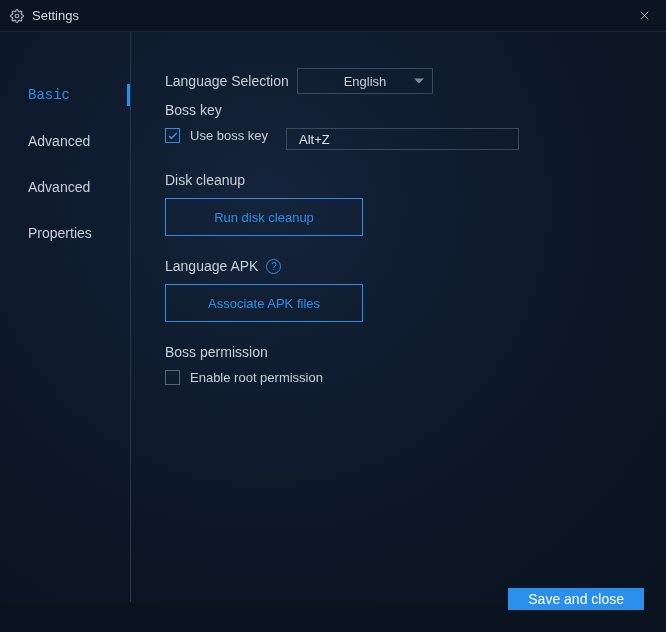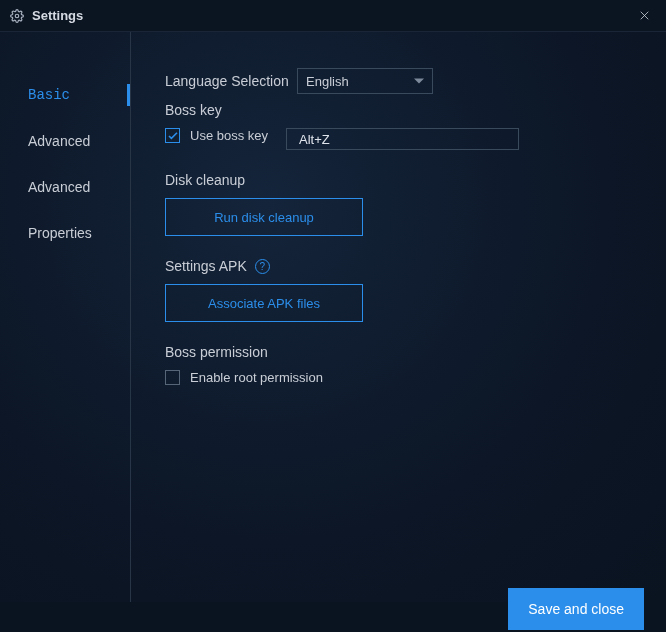--- a/index.html
+++ b/index.html
@@ -10,21 +10,20 @@
     background: #000;
     color: #c9ced6;
   }
   .titlebar {
     height: 32px;
     background: #0b1522;
     display: flex;
     align-items: center;
     padding: 0 10px;
     border-bottom: 1px solid #1a2638;
-    font-weight: bold;
   }
   .titlebar .gear {
     width: 14px; height: 14px;
     margin-right: 8px;
     color: #a9b2c0;
   }
   .titlebar .title { color: #d5dae2; font-size: 13px; }
   .titlebar .spacer { flex: 1; }
   .titlebar .close {
     width: 24px; height: 24px;
@@ -84,20 +83,21 @@
     width: 136px;
     height: 26px;
     border: 1px solid #3a4a5d;
     background: transparent;
     display: flex;
     align-items: center;
     padding: 0 8px;
     color: #c9ced6;
     cursor: pointer;
     position: relative;
+    justify-content: center;
   }
   .select .caret {
     position: absolute;
     right: 8px;
     top: 50%;
     transform: translateY(-50%);
     width: 0; height: 0;
     border-left: 5px solid transparent;
     border-right: 5px solid transparent;
     border-top: 5px solid #7d8a9c;
@@ -167,21 +167,21 @@
     height: 30px;
     background: #0a1320;
     display: flex;
     justify-content: flex-end;
     align-items: flex-start;
     padding-right: 22px;
     padding-top: 0;
     position: relative;
   }
   .save-btn2 {
-    height: 42px;
+    height: 22px;
     padding: 0 20px;
     background: #2b8eea;
     color: #fff;
     border: none;
     font-size: 14px;
     cursor: pointer;
     margin-top: -14px;
   }
 </style>
 </head>
@@ -245,21 +245,21 @@
 
     <div class="section">
       <div class="section-title">Disk cleanup</div>
       <div class="action-btn">
         <span>Run disk cleanup</span>
       </div>
     </div>
 
     <div class="section">
       <div class="assoc-title">
-        <span class="section-title" style="margin-bottom:0">Settings APK</span>
+        <span class="section-title" style="margin-bottom:0">Language APK</span>
         <span class="help-icon">?</span>
       </div>
       <div class="action-btn">
         <span>Associate APK files</span>
       </div>
     </div>
 
     <div class="section">
       <div class="section-title">Boss permission</div>
       <div class="checkbox-row">

